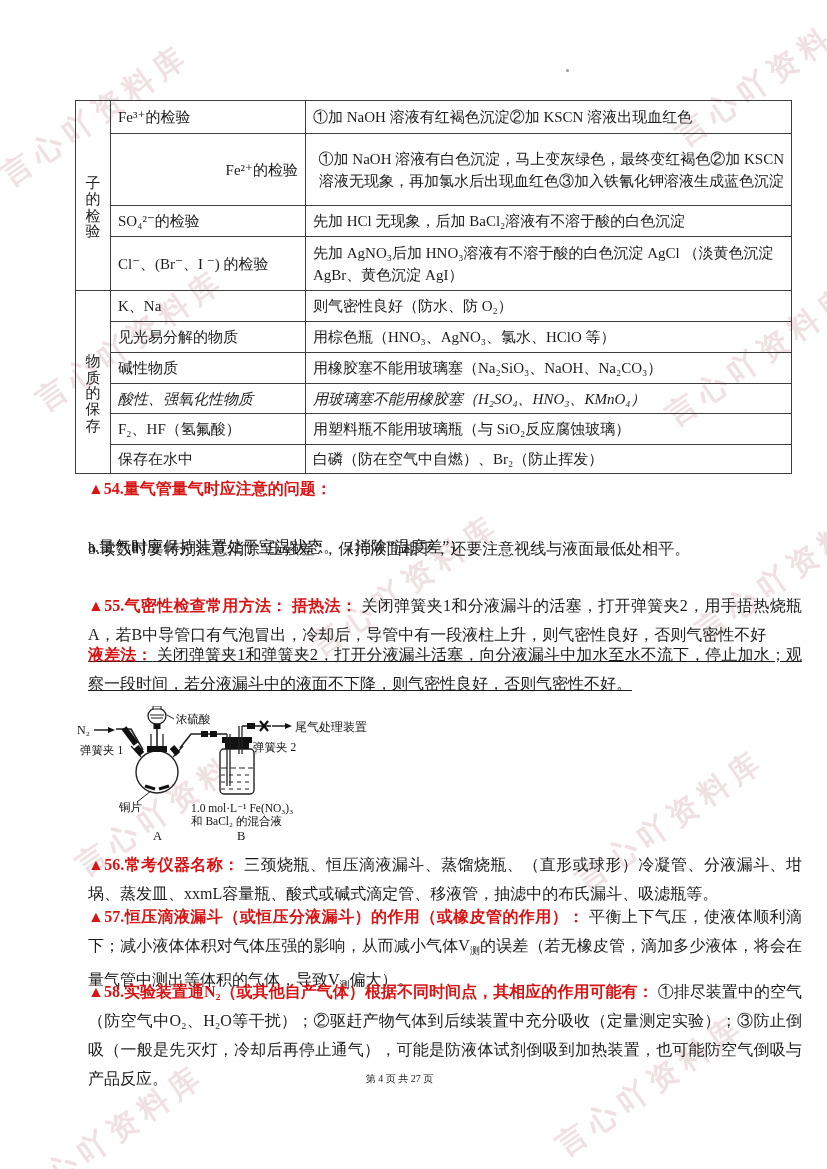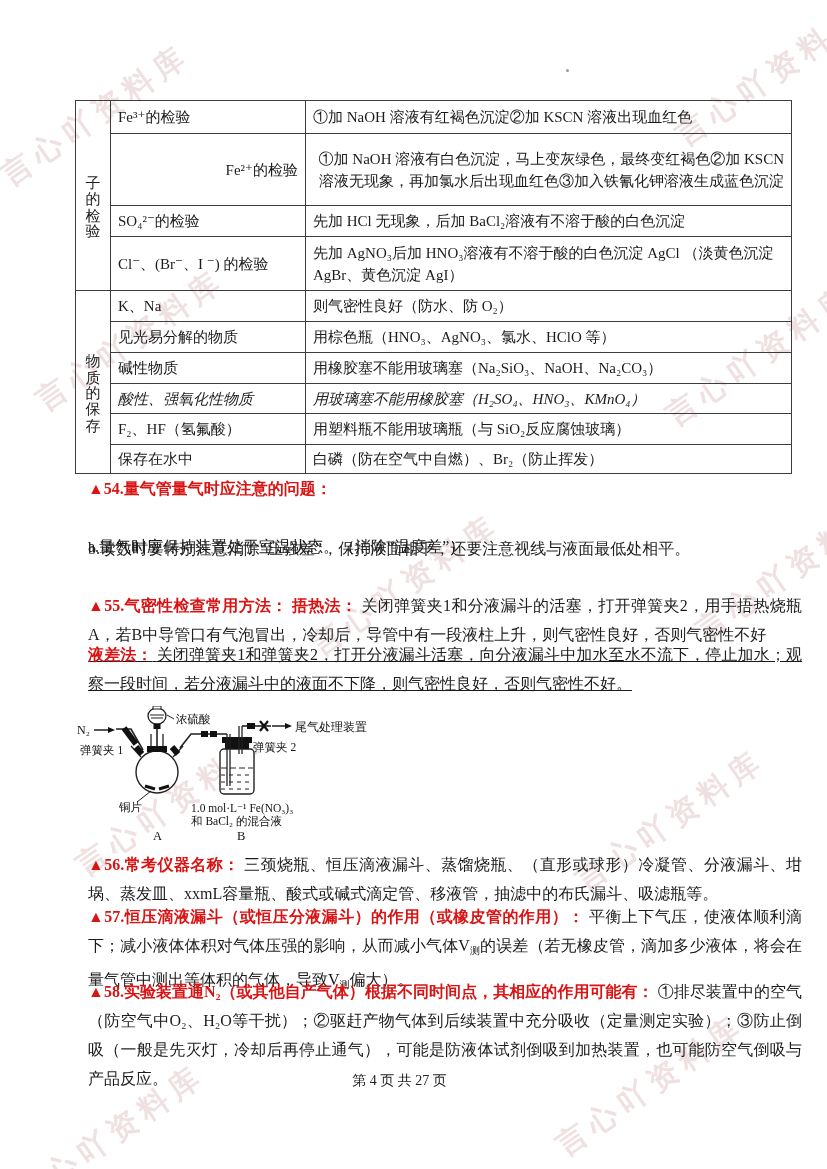--- a/index.html
+++ b/index.html
@@ -32,21 +32,21 @@
   td.lbl { width:195px; }
   td.dsc { width:486px;margin-left:36px; }
   tr.h33 { height:33px; } tr.h72 { height:72px;text-align:right; } tr.h31 { height:31px; }
   tr.h54 { height:54px; } tr.h30 { height:30px;font-style:italic; } tr.h29 { height:29px; }
   
   .blk { position:absolute; left:77px; width:714px; font-size:16px; line-height:29px; text-align:justify;margin-left:11px; }
   .rd { color:#d91414; font-weight:bold; }
   sub.sb { font-size:10px; vertical-align:-3px; }
   .footer {
     position:absolute; left:0; top:1072px; width:799px; text-align:center;
-    font-size:14px; color:#222;
+    font-size:10px; color:#222;
   }
   .dot { position:absolute; left:566px; top:69px; width:3px; height:3px;
          background:#9a9a9a; border-radius:50%; }
   svg text { font-family:"Liberation Serif","DejaVu Serif",serif; fill:#111; }
 </style>
 </head>
 <body>
 
 <div class="page">
 

